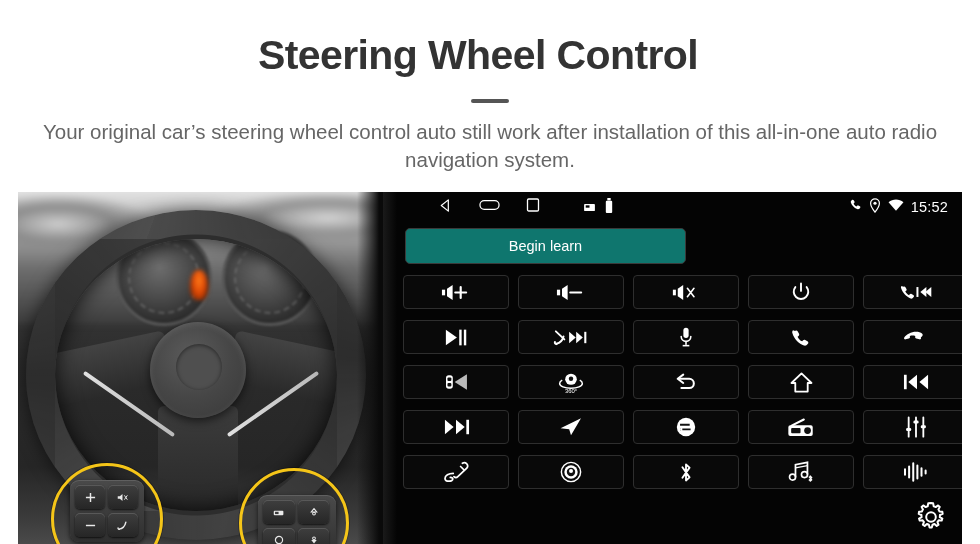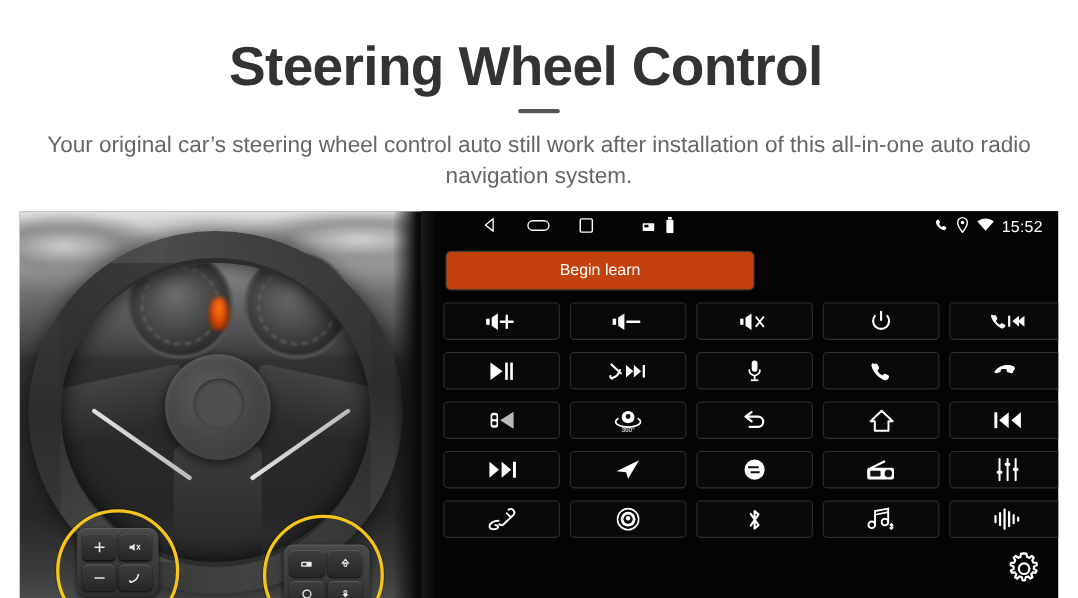--- a/index.html
+++ b/index.html
@@ -8,21 +8,21 @@
     background: #ffffff;
     font-family: "Liberation Sans", sans-serif;
     overflow: hidden;
   }
   #root { position: relative; width: 980px; height: 544px; background: #fff; }
 
   
   .page-title {
     position: absolute; top: 32px; left: 0; width: 956px;
     text-align: center;
-    font-size: 50px; font-weight: bold; letter-spacing: -0.6px;
+    font-size: 41px; font-weight: bold; letter-spacing: -0.6px;
     color: #333333; line-height: 1.15;
     font-family: "Liberation Sans", sans-serif;
   }
   .title-rule {
     position: absolute; top: 99px; left: 50%; transform: translateX(-50%);
     width: 38px; height: 4px; background: #555555; border-radius: 2px;
   }
   .page-subtitle {
     position: absolute; top: 118px; left: 40px; width: 900px;
     text-align: center; font-size: 20.5px; line-height: 1.38;
@@ -136,21 +136,21 @@
   }
   .statusbar {
     position: absolute; left: 0; top: 0; width: 100%; height: 30px;
     display: flex; align-items: center; padding-left: 17px;
   }
   .sb-left { display: flex; align-items: center; gap: 26px; margin-left: 38px; }
   .sb-right { position: absolute; right: 14px; display: flex; align-items: center; gap: 7px; }
   .sb-clock { color: #fff; font-size: 14.5px; letter-spacing: .2px; }
   .begin-learn {
     position: absolute; left: 22px; top: 36px; width: 281px; height: 36px;
-    border: 1px solid #3a3a3a; border-radius: 5px; background: #c2410c;
+    border: 1px solid #3a3a3a; border-radius: 5px; background: #0f766e;
     color: #ffffff; font-size: 14.5px;
     display: flex; align-items: center; justify-content: center;
     cursor: pointer;
   }
   .grid {
     position: absolute; left: 20px; top: 83px; width: 552px;
     display: grid; grid-template-columns: repeat(5, 106px);
     grid-auto-rows: 34px; column-gap: 9px; row-gap: 11px;
   }
   .cell {

